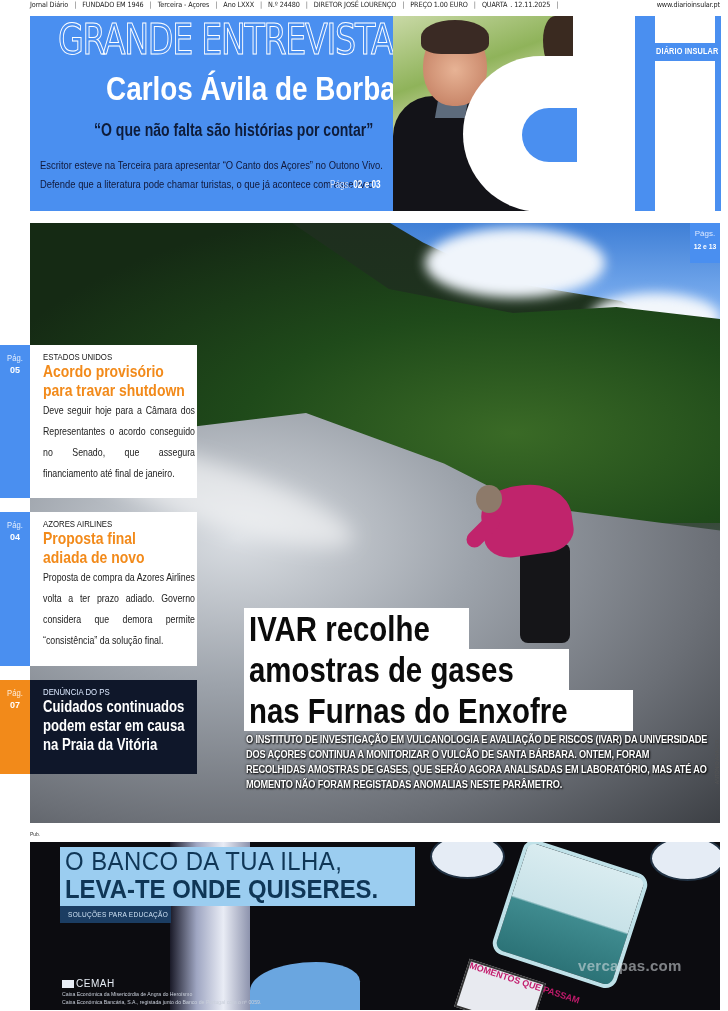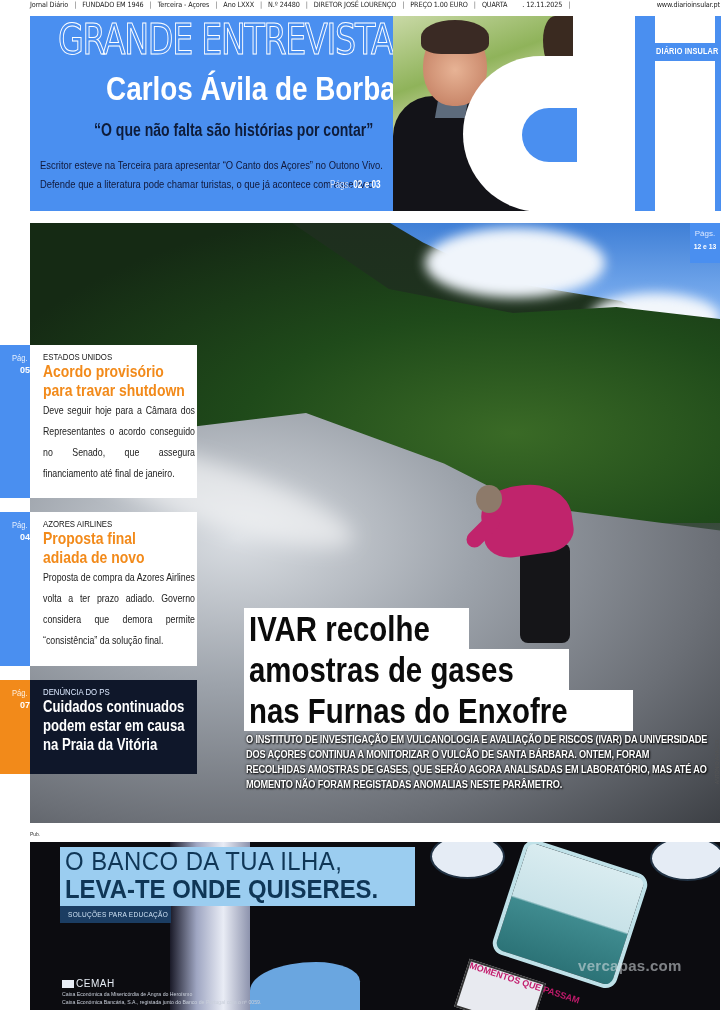--- a/index.html
+++ b/index.html
@@ -77,21 +77,21 @@
                     font-size: 35px; line-height: 41px; padding: 0 5px; margin-bottom: 0px;
                     font-family: "Liberation Sans Narrow", "Liberation Sans", sans-serif; }
   .headline .line span { display: inline-block; transform: scaleX(0.84); transform-origin: left; white-space: nowrap; }
   .caption { left: 246px; top: 732px; width: 570px; font-size: 11.4px; line-height: 15px; font-weight: bold;
              color: #ffffff; text-transform: uppercase; text-shadow: 0 0 3px #000, 1px 1px 2px #000;
              transform: scaleX(0.81); transform-origin: left; letter-spacing: -0.2px; }
   .credit { left: 714px; top: 740px; font-size: 5px; color: #555; writing-mode: vertical-rl; transform: rotate(180deg); white-space: nowrap; }
 
   
   .card { left: 0; width: 197px; display: flex; }
-  .card .tab { width: 30px; color: #ffffff; text-align: right; }
+  .card .tab { width: 30px; color: #ffffff; text-align: center; }
   .card .tab .pl { font-size: 9px; margin-top: 8px; opacity: 0.85; transform: scaleX(0.85); }
   .card .tab .pn { font-size: 9px; font-weight: bold; line-height: 14px; }
   .card .body { flex: 1; background: #ffffff; padding: 6px 0 0 13px; overflow: hidden; }
   .card .kick { font-size: 9.5px; color: #151515; transform: scaleX(0.82); transform-origin: left; white-space: nowrap; }
   .card .title { font-size: 17px; line-height: 19px; font-weight: bold; color: #f28a1a; transform: scaleX(0.82); transform-origin: left; white-space: nowrap; }
   .card .text { font-size: 11px; line-height: 21px; color: #222; transform: scaleX(0.8); transform-origin: left; width: 190px; text-align: justify; }
 
   .card.c1 { top: 345px; height: 153px; }
   .card.c1 .tab { background: #4a8ff0; }
   .card.c2 { top: 512px; height: 154px; }
@@ -135,21 +135,21 @@
   <span class="sep">|</span>
   <span>Ano LXXX</span>
   <span class="sep">|</span>
   <span>N.º 24480</span>
   <span class="sep">|</span>
   <span>DIRETOR JOSÉ LOURENÇO</span>
   <span class="sep">|</span>
   <span>PREÇO 1.00 EURO</span>
   <span class="sep">|</span>
   <span class="bold">QUARTA</span>
-  <span style="margin-left:15px">. 12.11.2025</span>
+  <span style="margin-left:3px">. 12.11.2025</span>
   <span class="sep">|</span>
   <span class="site">www.diarioinsular.pt</span>
 </div>
 
 <div class="abs interview">
   <div class="abs kicker">GRANDE ENTREVISTA</div>
   <div class="abs name">Carlos Ávila de Borba</div>
   <div class="abs quote">“O que não falta são histórias por contar”</div>
   <div class="abs lead">Escritor esteve na Terceira para apresentar “O Canto dos Açores” no Outono Vivo. Defende que a literatura pode chamar turistas, o que já acontece com esse livro.</div>
   <div class="abs pages">

